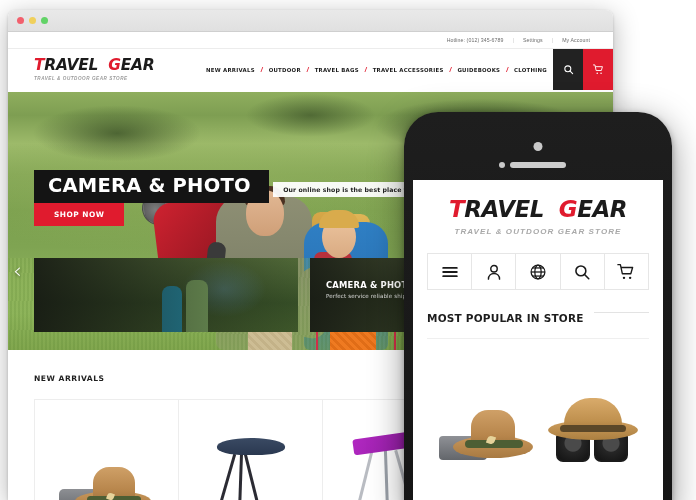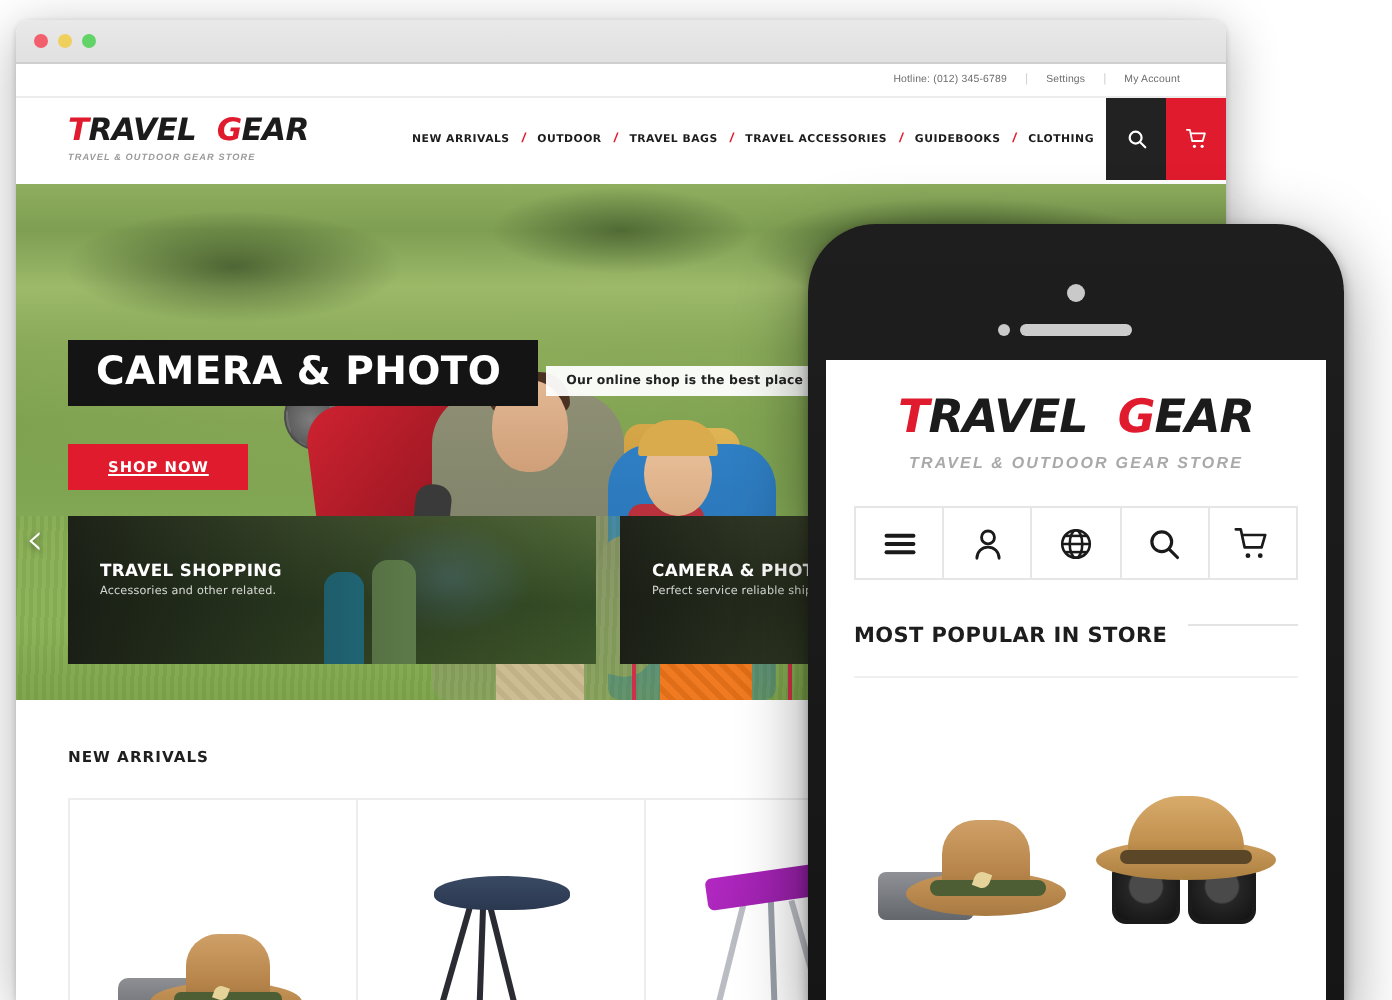--- a/index.html
+++ b/index.html
@@ -306,30 +306,28 @@
     color: #232323;
     font-size: 6.2px;
     font-weight: bold;
     letter-spacing: 0.1px;
     padding: 4px 10px 4px 10px;
     display: inline-block;
     white-space: nowrap;
     font-family: "DejaVu Sans", sans-serif;
   }
   .shop-now {
-    margin-top: 19px;
     display: inline-block;
     background: #e01b2e;
     color: #ffffff;
     font-family: "DejaVu Sans", sans-serif;
     font-weight: bold;
     font-size: 7.4px;
     letter-spacing: 0.5px;
     padding: 7px 20px;
-    text-decoration: underline;
   }
 
   
   .slider-arrow {
     position: absolute;
     left: 5px; top: 168px;
     color: #ffffff;
     font-size: 22px;
     font-weight: 300;
     line-height: 1;
@@ -751,24 +749,20 @@
       </div>
 
       <div class="slider-arrow">‹</div>
 
       <div class="promos">
         <div class="promo promo-1">
           <div class="pbg"></div>
           <div class="sil p1-a"></div>
           <div class="sil p1-b"></div>
           <div class="ptint"></div>
-          <div class="promo-body">
-            <div class="promo-title">TRAVEL SHOPPING</div>
-            <div class="promo-sub">Accessories and other related.</div>
-          </div>
         </div>
         <div class="promo promo-2">
           <div class="pbg"></div>
           <div class="sil p2-a"></div>
           <div class="sil p2-b"></div>
           <div class="sil p2-c"></div>
           <div class="ptint"></div>
           <div class="promo-body">
             <div class="promo-title">CAMERA &amp; PHOTO</div>
             <div class="promo-sub">Perfect service reliable shipping.</div>

